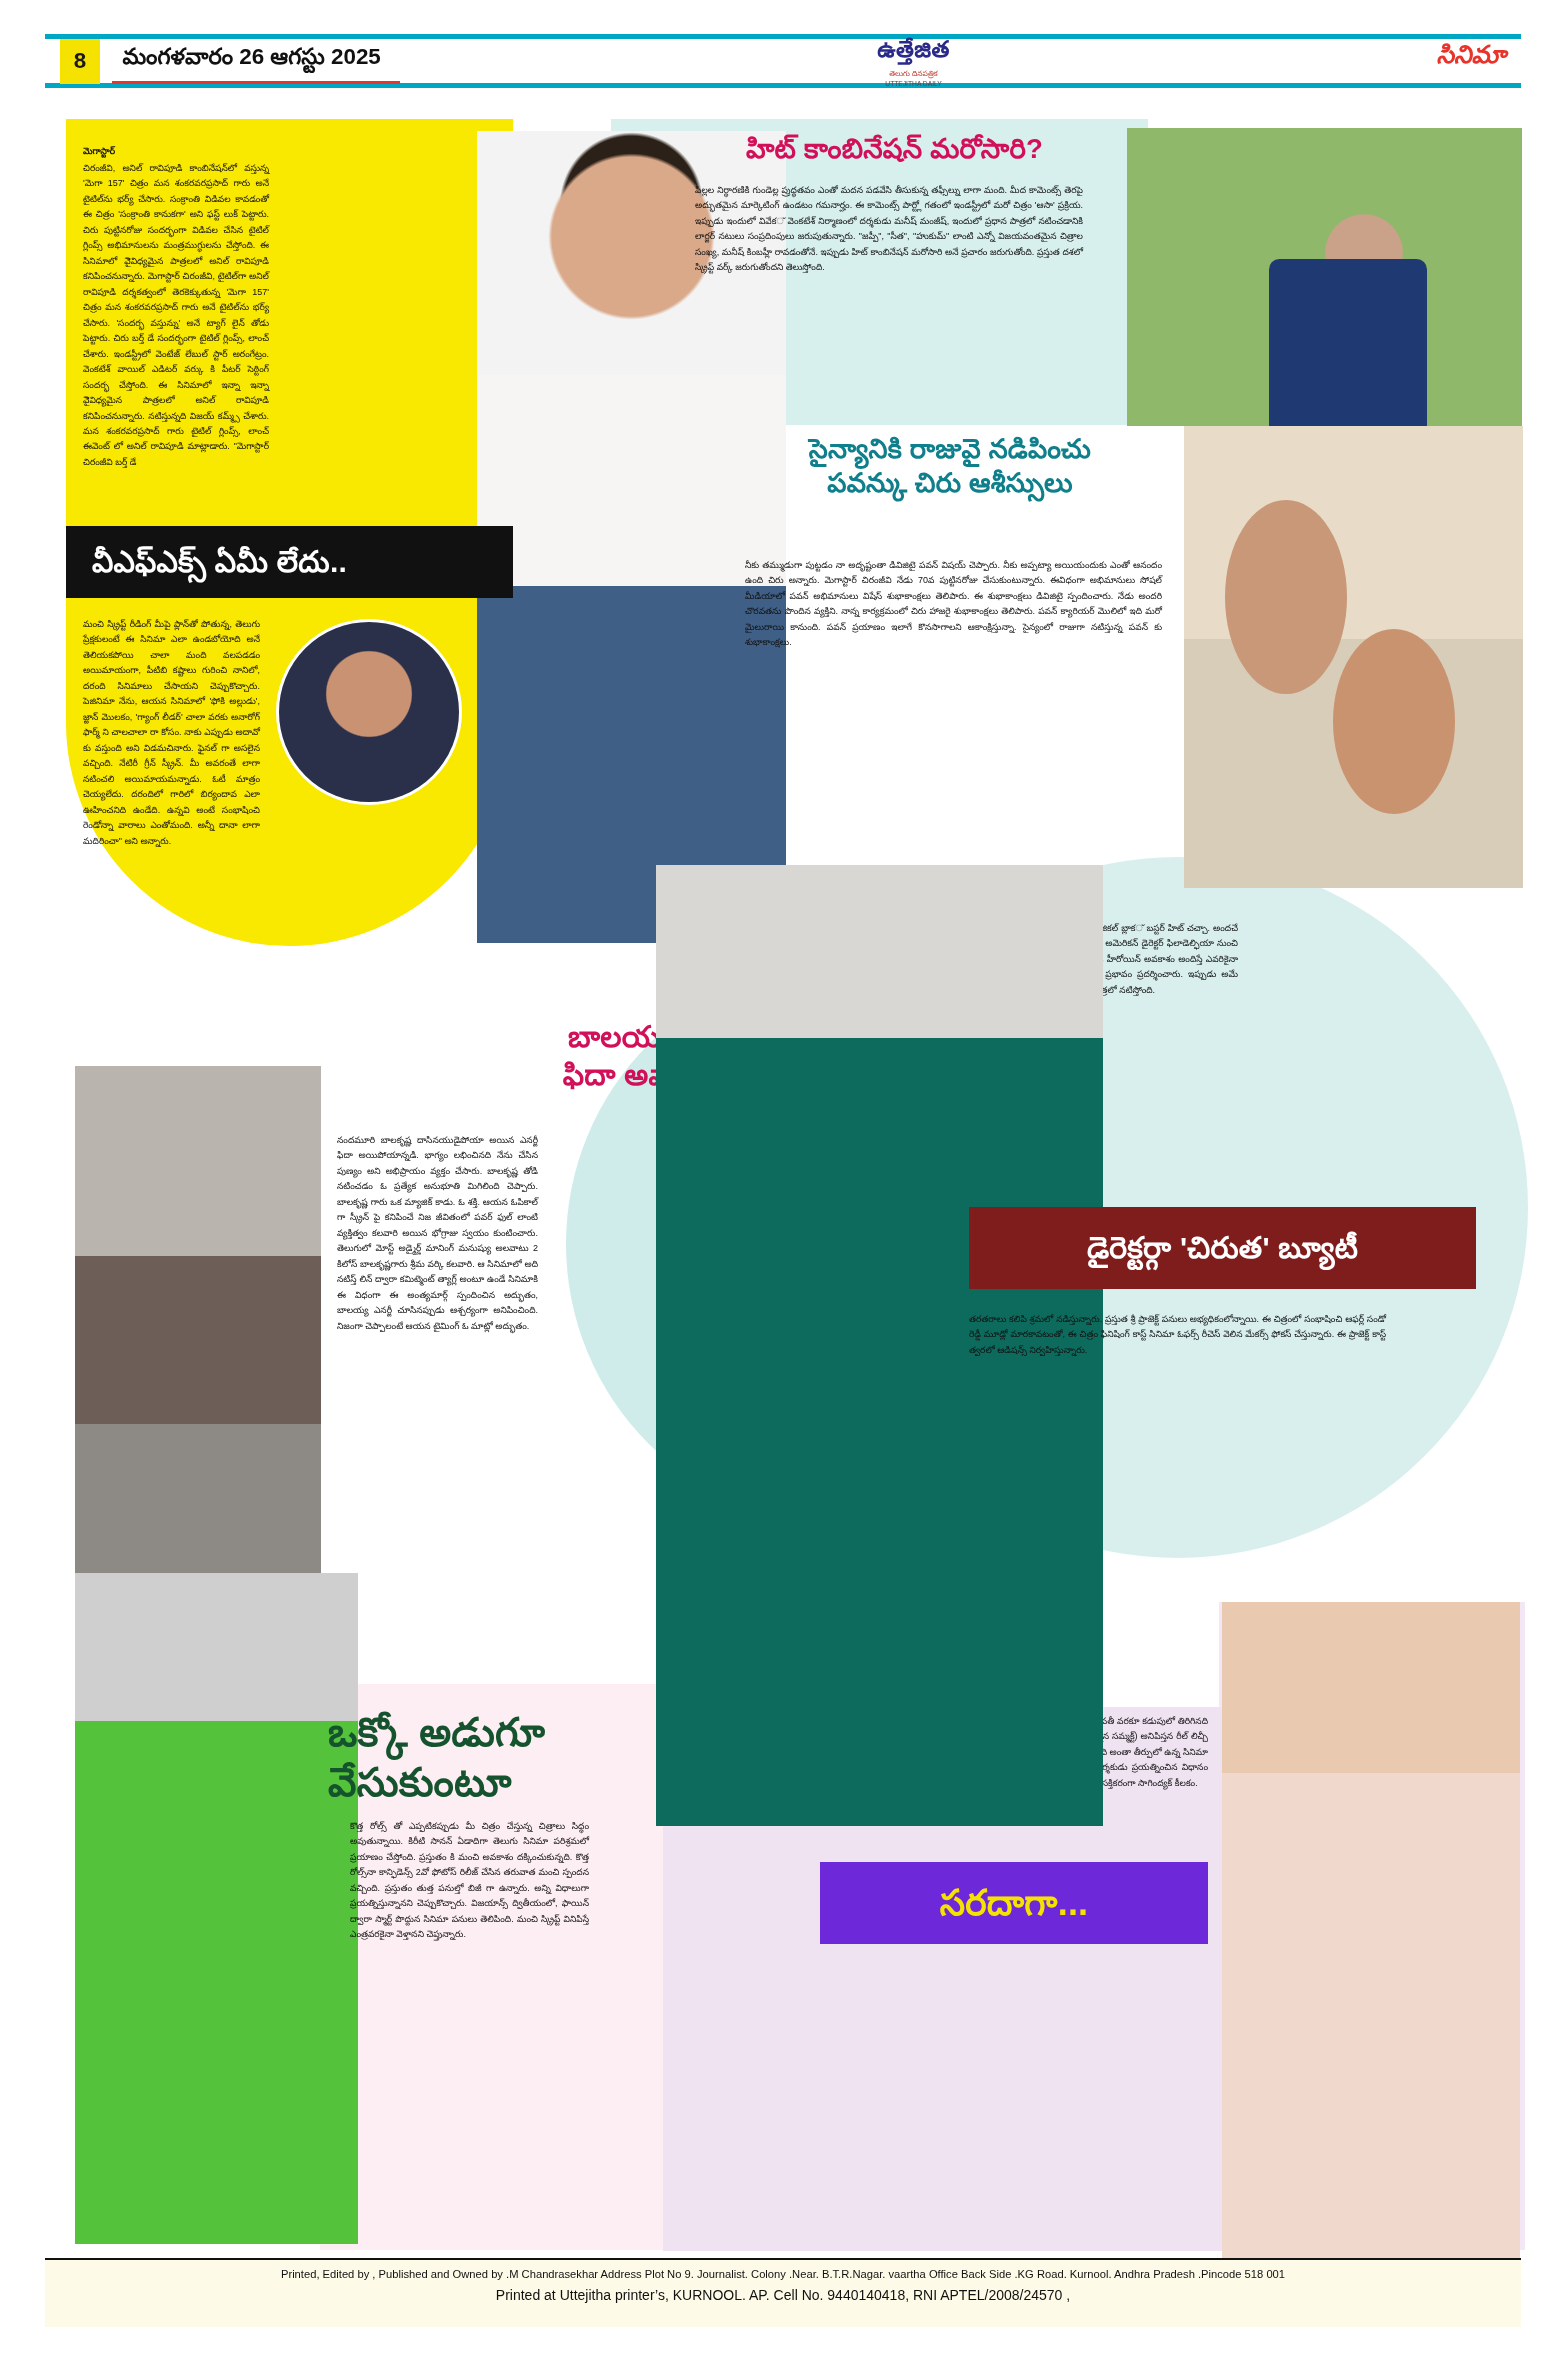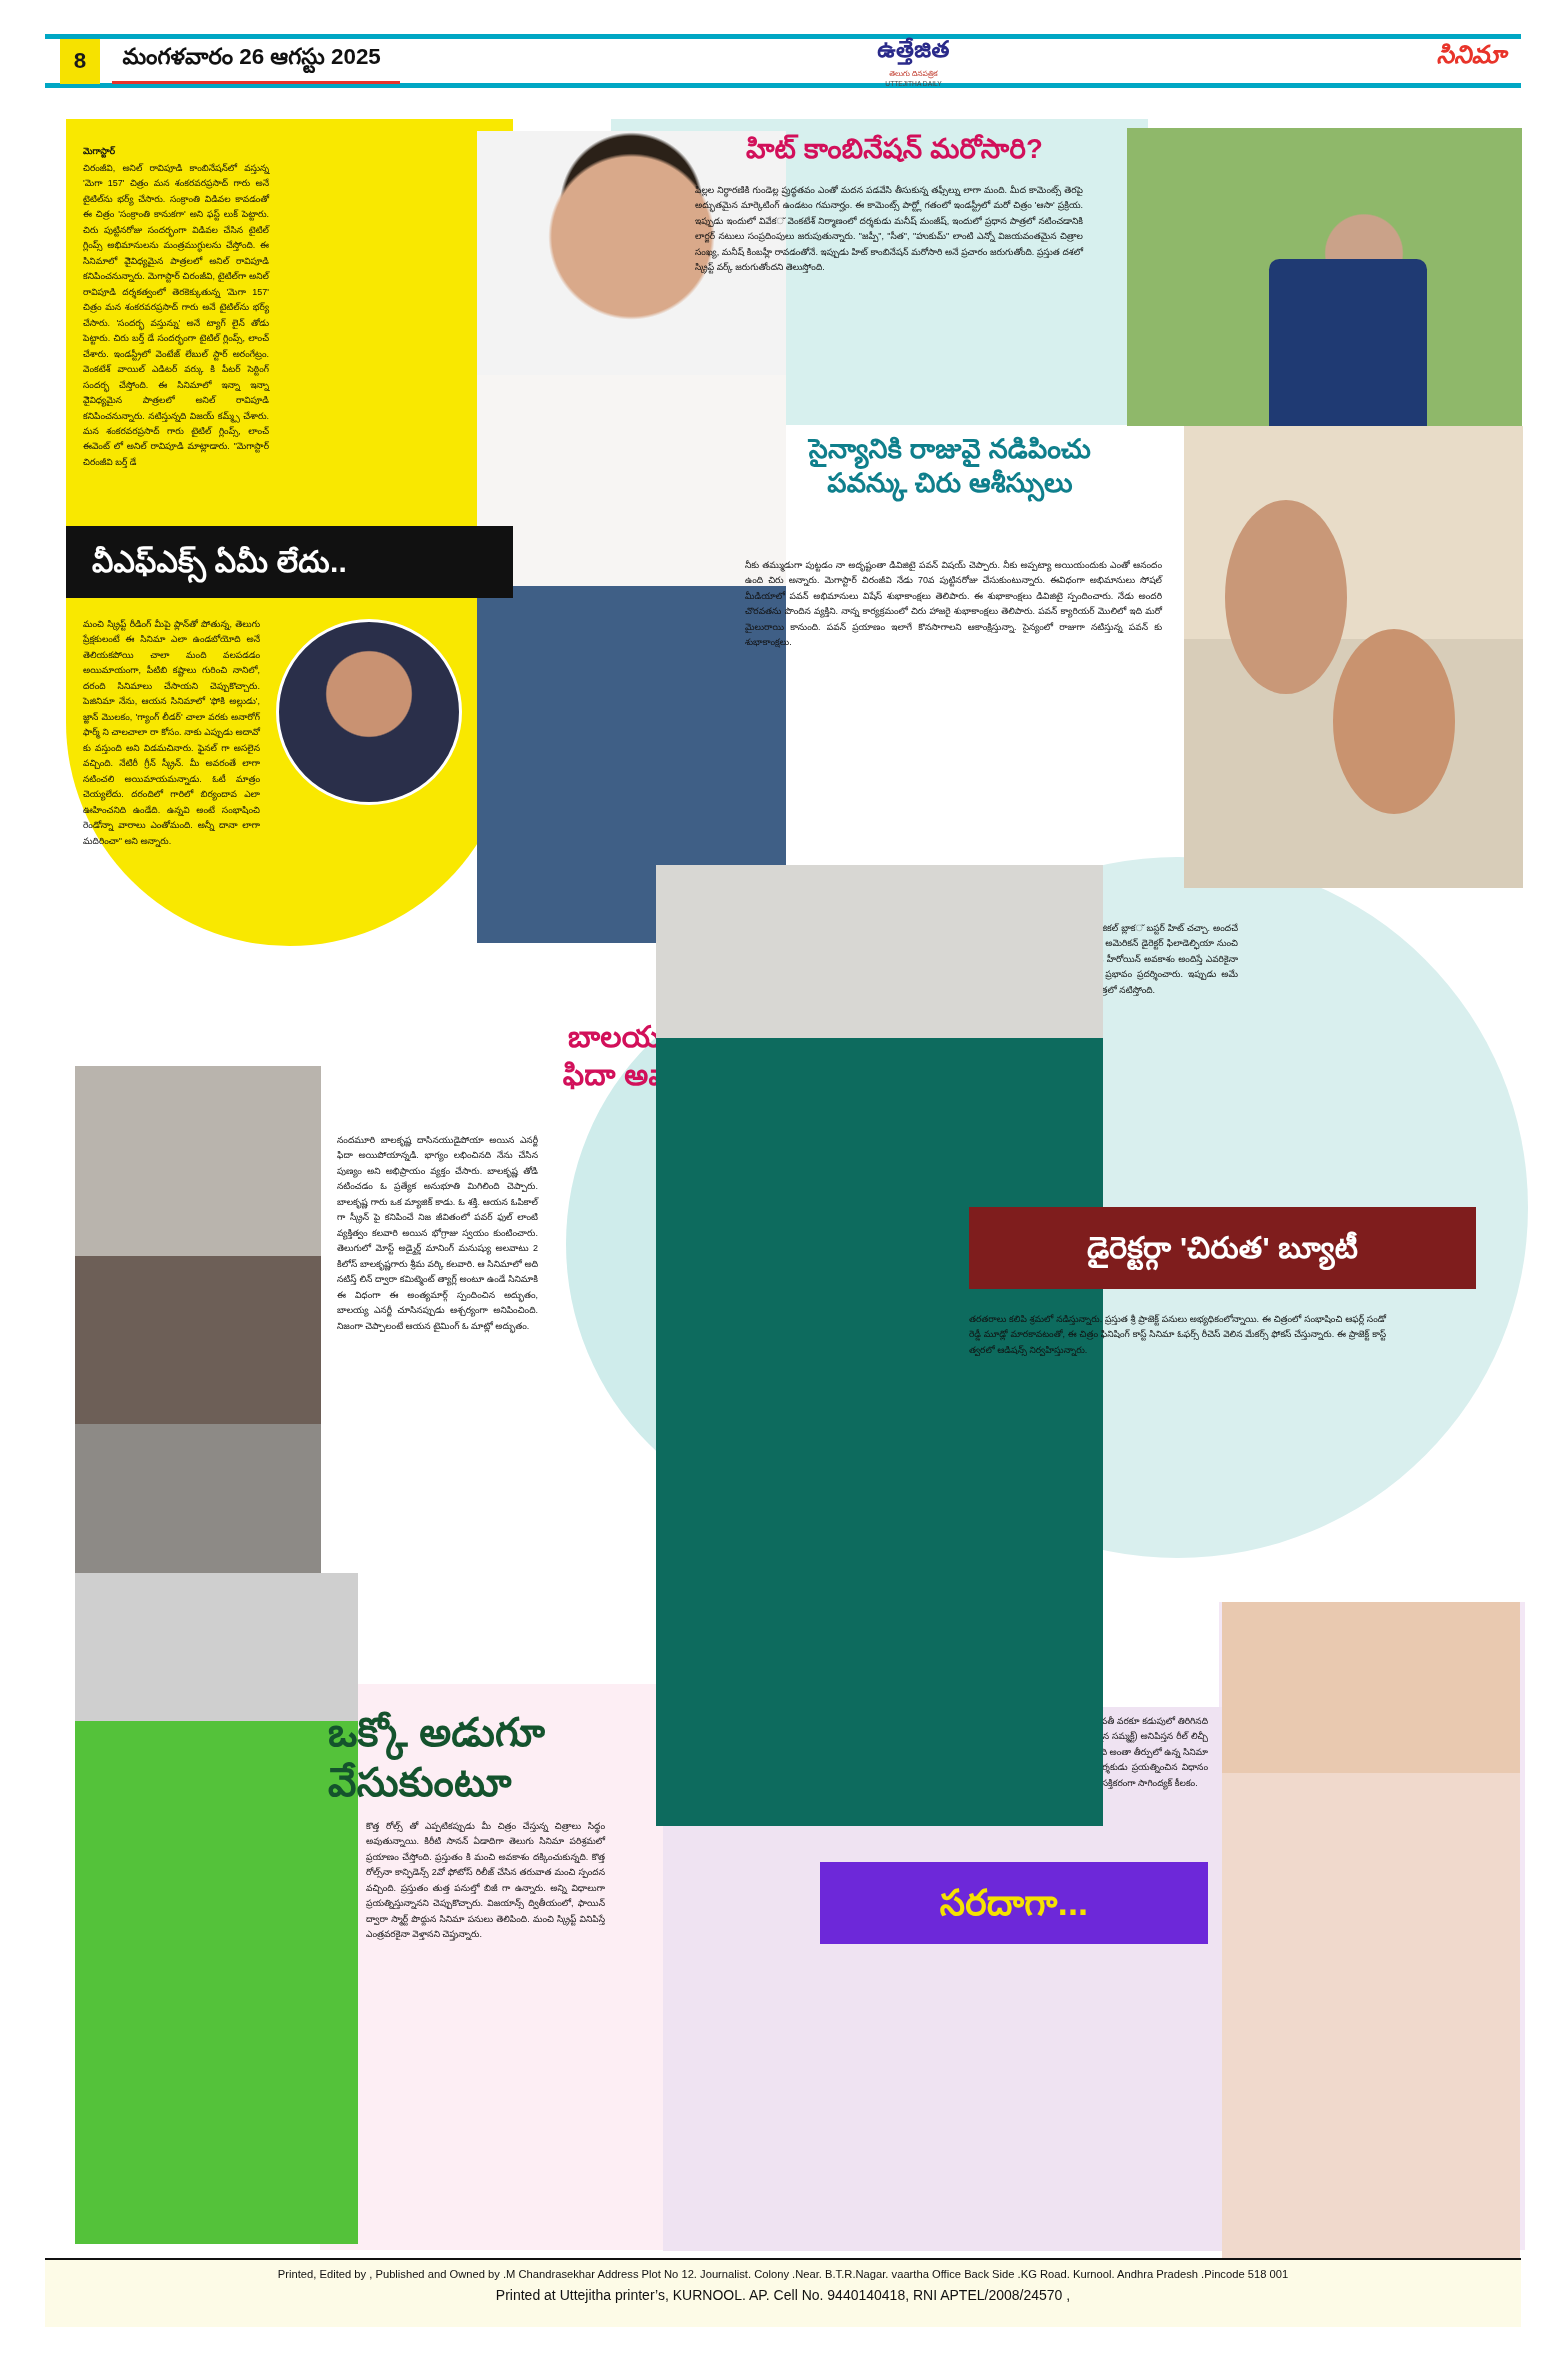--- a/index.html
+++ b/index.html
@@ -159,21 +159,21 @@
   }
   .hl-director .headline { color:#fff; font-size:30px; }
   .art6 { position:absolute; left:865px; top:921px; width:373px; z-index:8; }
   .art6b { position:absolute; left:969px; top:1312px; width:417px; z-index:10; }
 
   
   .hl-okko {
     position:absolute; left:328px; top:1707px; width:328px; z-index:8;
     font-size:40px; color:#14532d; text-align:left; line-height:1.26;
   }
-  .art7 { position:absolute; left:366px; top:1819px; width:239px; z-index:8; }
+  .art7 { position:absolute; left:350px; top:1819px; width:239px; z-index:8; }
 
   
   .saradaga-band {
     position:absolute; left:820px; top:1862px; width:388px; height:82px;
     background:#6d28d9; z-index:9; display:flex; align-items:center; justify-content:center;
   }
   .saradaga-band .headline { color:#f6e200; font-size:36px; }
   .art8 { position:absolute; left:671px; top:1714px; width:537px; z-index:8; }
 
   .anupama-photo {
@@ -340,18 +340,18 @@
 
   <div class="art8">
     <div class="tx">యువ దర్శకుడు ప్రవీణ్ కంద్రేగు చిత్రంగా తెరకెక్కింది. పదిలో అనీ ఓ కల్పనాత్మక ఠురు సినిమాలో సాగే కథ ఇది. అట్టల ప్రతి యువతీ వరకూ కడుపులో తిరిగినది ఆధారం. పదవ నీనల్లు రూపాలై మాత్రం గ్రామ దేవత జ్నానాలు మారిం ఆత్మీయుల చేసినట్టు కనిపిస్తుంది. వరదలో సమ్ము (అమ్మన సమ్మక్ట్) అనిపిస్తన రీల్ లిచ్చీ పడవడం. వరద లేని అడి ఫోటో లబటై రావడం అంతలో కారణం. గాయా ఆదరణను ఎటువంటి లాగునా, ఎంతో కాలం పట్టింది ఇది అంతా తీర్పులో ఉన్న సినిమా లో కనిపిస్తుంది. సినిమా నిండుగా సాగిన కథనం గాడి కన్ఫ్యూజన్ సృష్టించని పద్దతిలో హ్యూమన్ టచ్ ఉండేలా చేశాడు. దర్శకుడు ప్రయత్నించిన విధానం బాగుంది. మానవ సంబంధాలను, అనుబంధాలను చూపిస్తూ సాగింది. అంయే, తెలుస్తున్న కథ కొత్తదైనా... ప్రతిదైన తెరకు ఎంత ఆసక్తికరంగా సాగింద్యక్ కీలకం.</div>
   </div>
   <div class="saradaga-band">
     <div class="headline">సరదాగా...</div>
   </div>
   <div class="anupama-photo ph ph-anupama"></div>
 
   <div class="footer">
-    <div class="f1">Printed, Edited by , Published and Owned by .M Chandrasekhar Address Plot No 12. Journalist.  Colony .Near. B.T.R.Nagar. vaartha Office Back Side .KG Road. Kurnool. Andhra Pradesh .Pincode 518 001</div>
+    <div class="f1">Printed, Edited by , Published and Owned by .M Chandrasekhar Address Plot No 9. Journalist.  Colony .Near. B.T.R.Nagar. vaartha Office Back Side .KG Road. Kurnool. Andhra Pradesh .Pincode 518 001</div>
     <div class="f2">Printed at Uttejitha printer’s, KURNOOL. AP. Cell No. 9440140418, RNI APTEL/2008/24570 ,</div>
   </div>
 
 </div>
 
 
 </body></html>

